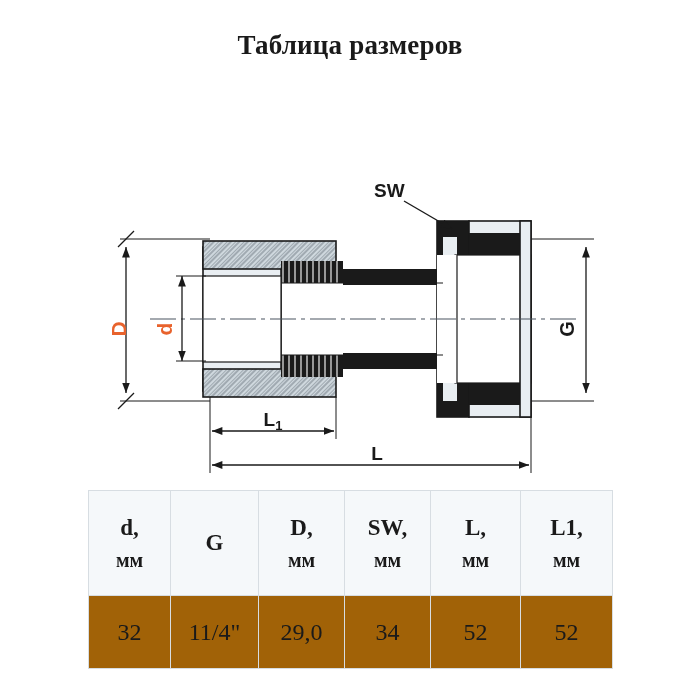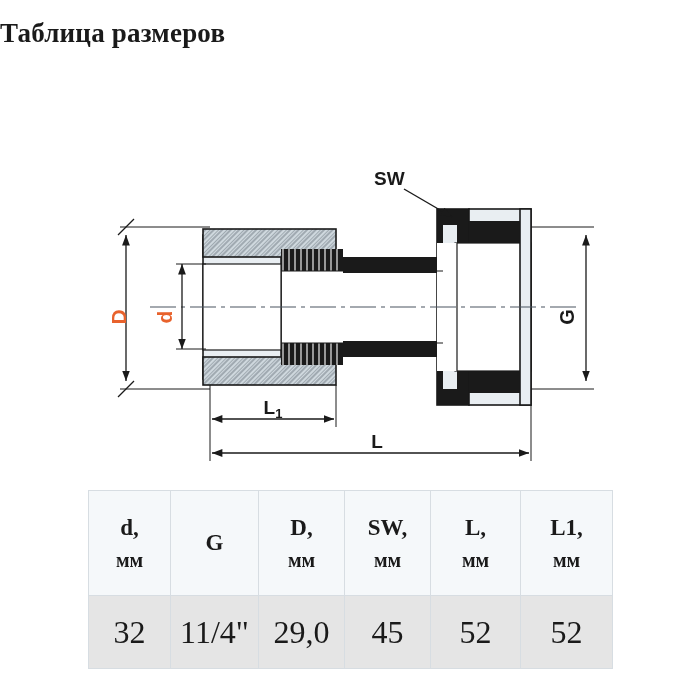--- a/index.html
+++ b/index.html
@@ -11,25 +11,25 @@
     height: 700px;
     background: #ffffff;
     font-family: "Liberation Serif", serif;
     color: #1a1a1a;
     overflow: hidden;
     position: relative;
   }
 
   
   .title {
-    text-align: left;
+    text-align: center;
     font-size: 27px;
     font-weight: bold;
     font-family: "Liberation Serif", serif;
-    padding-top: 18px;
+    padding-top: 30px;
     letter-spacing: 0.2px;
   }
 
   
   .drawing-wrap {
     position: relative;
     width: 700px;
     height: 420px;
   }
   .drawing-wrap svg {
@@ -63,22 +63,22 @@
     vertical-align: middle;
     padding: 0 2px;
     line-height: 1.55;
   }
   table.dim-table thead th .unit {
     display: block;
     font-size: 20px;
     font-weight: bold;
   }
   table.dim-table tbody td {
-    background: #e5e5e5;
-    font-size: 32px;
+    background: #a16207;
+    font-size: 24px;
     height: 72px;
     padding: 0 2px;
   }
   col.c-d   { width: 82px; }
   col.c-g   { width: 88px; }
   col.c-D   { width: 86px; }
   col.c-sw  { width: 86px; }
   col.c-l   { width: 90px; }
   col.c-l1  { width: 92px; }
 </style>
@@ -222,19 +222,19 @@
           <span>L1</span><span>,</span>
           <span class="unit">мм</span>
         </th>
       </tr>
     </thead>
     <tbody>
       <tr>
         <td>32</td>
         <td>11/4"</td>
         <td>29,0</td>
-        <td>45</td>
+        <td>34</td>
         <td>52</td>
         <td>52</td>
       </tr>
     </tbody>
   </table>
 </div>
 
 </body></html>

